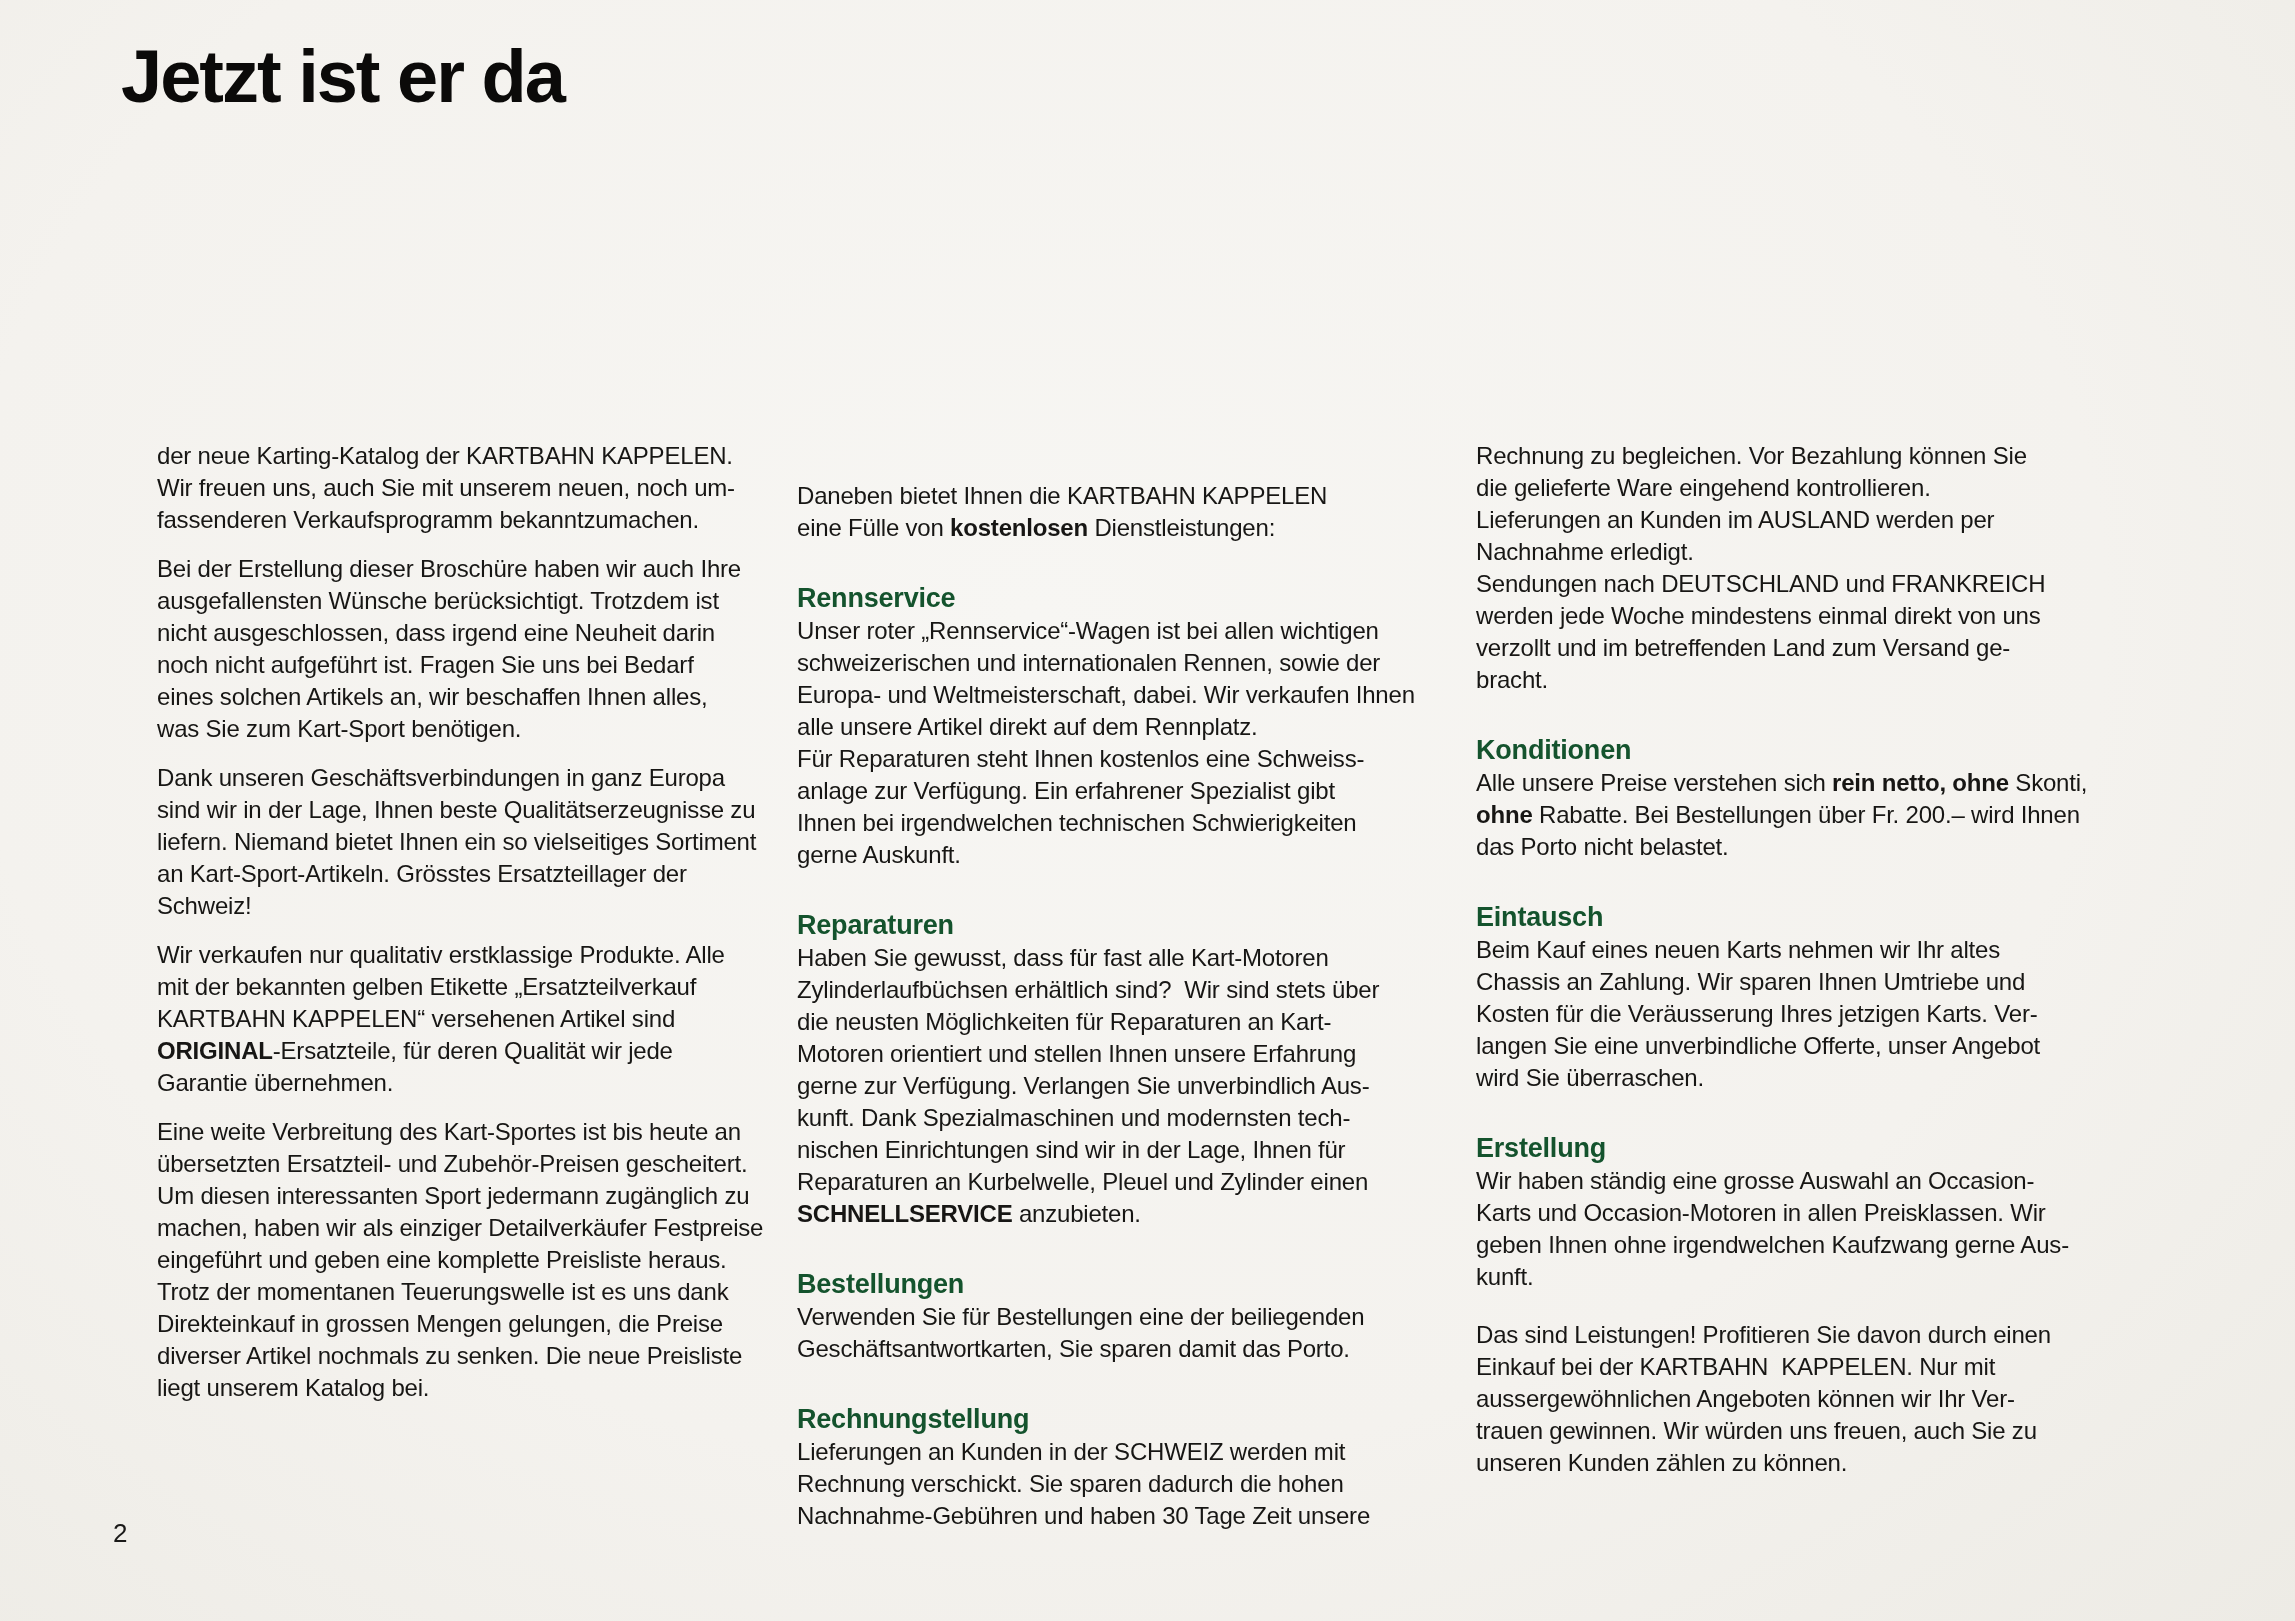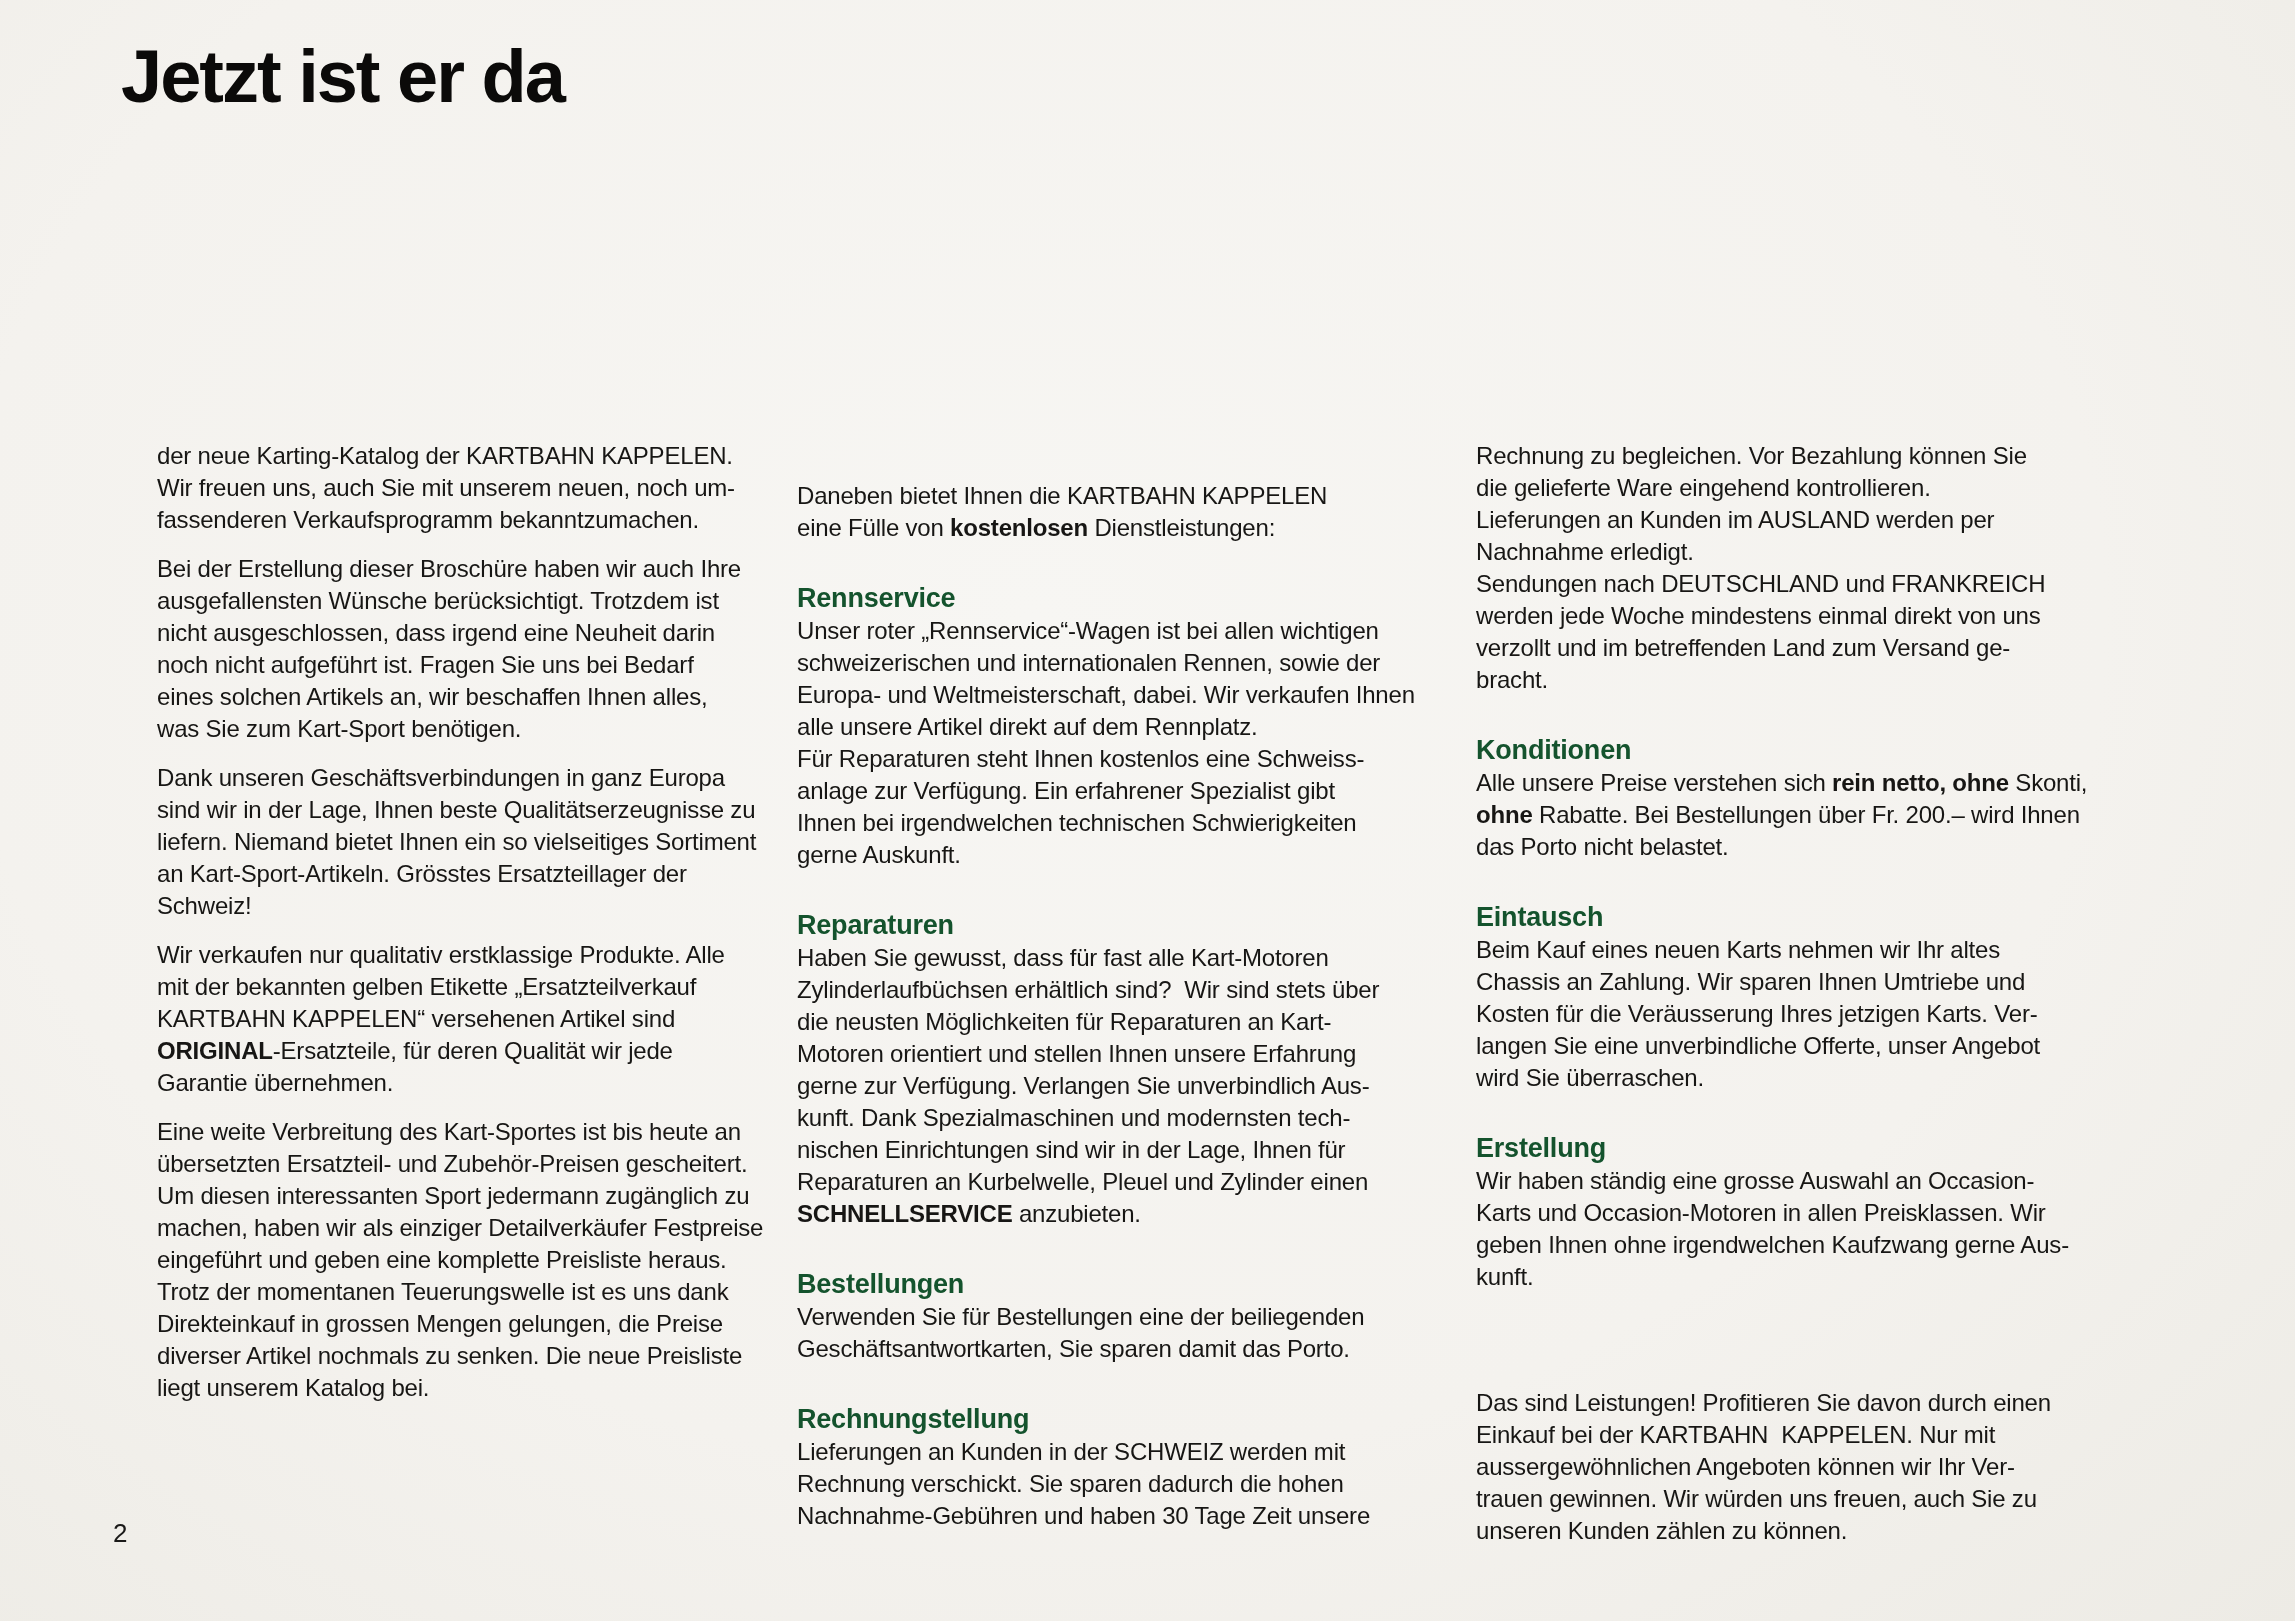--- a/index.html
+++ b/index.html
@@ -36,21 +36,21 @@
     white-space: pre;
     color: #171614;
   }
   .col-1 { left: 112px; margin-left: 45px; }
   .col-2 { left: 797px; margin-top: 40px; }
   .col-3 { left: 1476px; }
   .para {
     margin: 0 0 17px 0;
   }
   .para.spaced {
-    margin-top: 94px;
+    margin-top: 26px;
   }
   .sec-heading {
     font-size: 27px;
     line-height: 33px;
     font-weight: 700;
     margin: 38px 0 0 0;
     letter-spacing: -0.2px;
     color: #14532d;
   }
   .bold {

